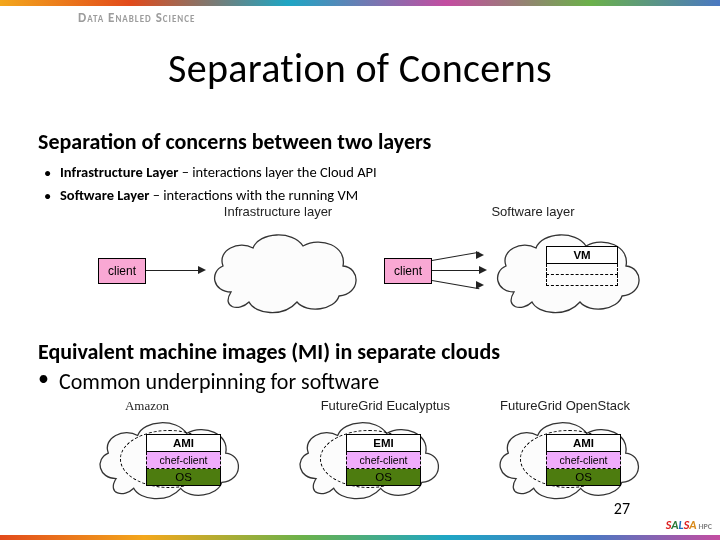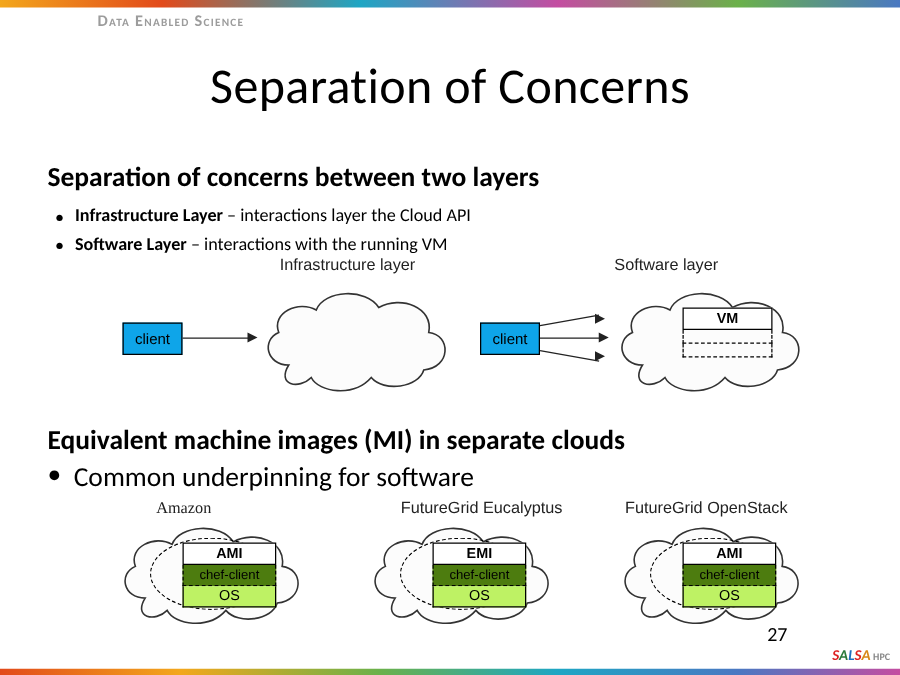--- a/index.html
+++ b/index.html
@@ -9,27 +9,27 @@
   .subtitle1{position:absolute;top:128px;left:38px;font-size:22px;font-weight:700;}
   .b-list1{position:absolute;top:161px;left:44px;font-size:14.5px;line-height:1.55;}
   .b-list1 .row{display:flex;gap:12px;}
   .b-list1 .dot{width:4px;margin-top:1px;}
   .b-list1 b{font-weight:700;}
   .diagram1{position:absolute;top:210px;left:88px;width:560px;height:110px;}
   .diagram2{position:absolute;top:406px;left:80px;width:575px;height:92px;}
   .cap{font-family:Arial,sans-serif;font-size:13px;text-align:center;position:absolute;color:#222;}
   .cloud{position:absolute;}
   .cloud svg{display:block;}
-  .client-box{position:absolute;border:1px solid #000;background:#0ea5e9;font-family:Arial,sans-serif;font-size:12px;padding:5px 9px;text-align:center;}
+  .client-box{position:absolute;border:1px solid #000;background:#f9a8d4;font-family:Arial,sans-serif;font-size:12px;padding:5px 9px;text-align:center;}
   .arrow-line{position:absolute;height:1.4px;background:#222;}
   .arrow-head{position:absolute;width:0;height:0;border-top:4px solid transparent;border-bottom:4px solid transparent;border-left:8px solid #222;}
   .stack{position:absolute;width:75px;text-align:center;font-family:Arial,sans-serif;margin-left:16px;}
   .stack .mi{border:1px solid #000;background:#fff;font-size:11.5px;font-weight:700;padding:2px 0;}
-  .stack .chef{border:1px dashed #000;border-top:none;background:#4d7c0f;font-size:10.5px;padding:2px 0;}
-  .stack .os{border:1px solid #000;border-top:none;background:#bef264;font-size:11.5px;padding:2px 0;}
+  .stack .chef{border:1px dashed #000;border-top:none;background:#f0abfc;font-size:10.5px;padding:2px 0;}
+  .stack .os{border:1px solid #000;border-top:none;background:#4d7c0f;font-size:11.5px;padding:2px 0;}
   .ellip{border:1px dashed #000;border-radius:50%;position:absolute;}
   .subtitle2{position:absolute;top:338px;left:38px;font-size:22px;font-weight:700;}
   .b-list2{position:absolute;top:368px;left:38px;font-size:22px;}
   .b-list2 .row{display:flex;gap:10px;align-items:flex-start;}
   .b-list2 .dot{font-size:22px;line-height:1;}
   .pagenum{position:absolute;bottom:22px;right:90px;font-size:16px;}
   .bot-stripe{position:absolute;bottom:0;left:0;right:0;height:5px;background:linear-gradient(to right,#e24a1b 0%,#f3a71c 20%,#6bb14a 42%,#1ea6c4 62%,#4a78c2 82%,#c44da1 100%);}
   .salsa{position:absolute;bottom:8px;right:8px;font-size:12px;font-weight:700;font-style:italic;}
   .salsa .s{color:#d22;} .salsa .a1{color:#2a7a3a;} .salsa .l{color:#1e6fbf;} .salsa .a2{color:#d88a1a;} .salsa .hpc{color:#888;font-size:8px;font-style:normal;margin-left:2px;}
 </style>

